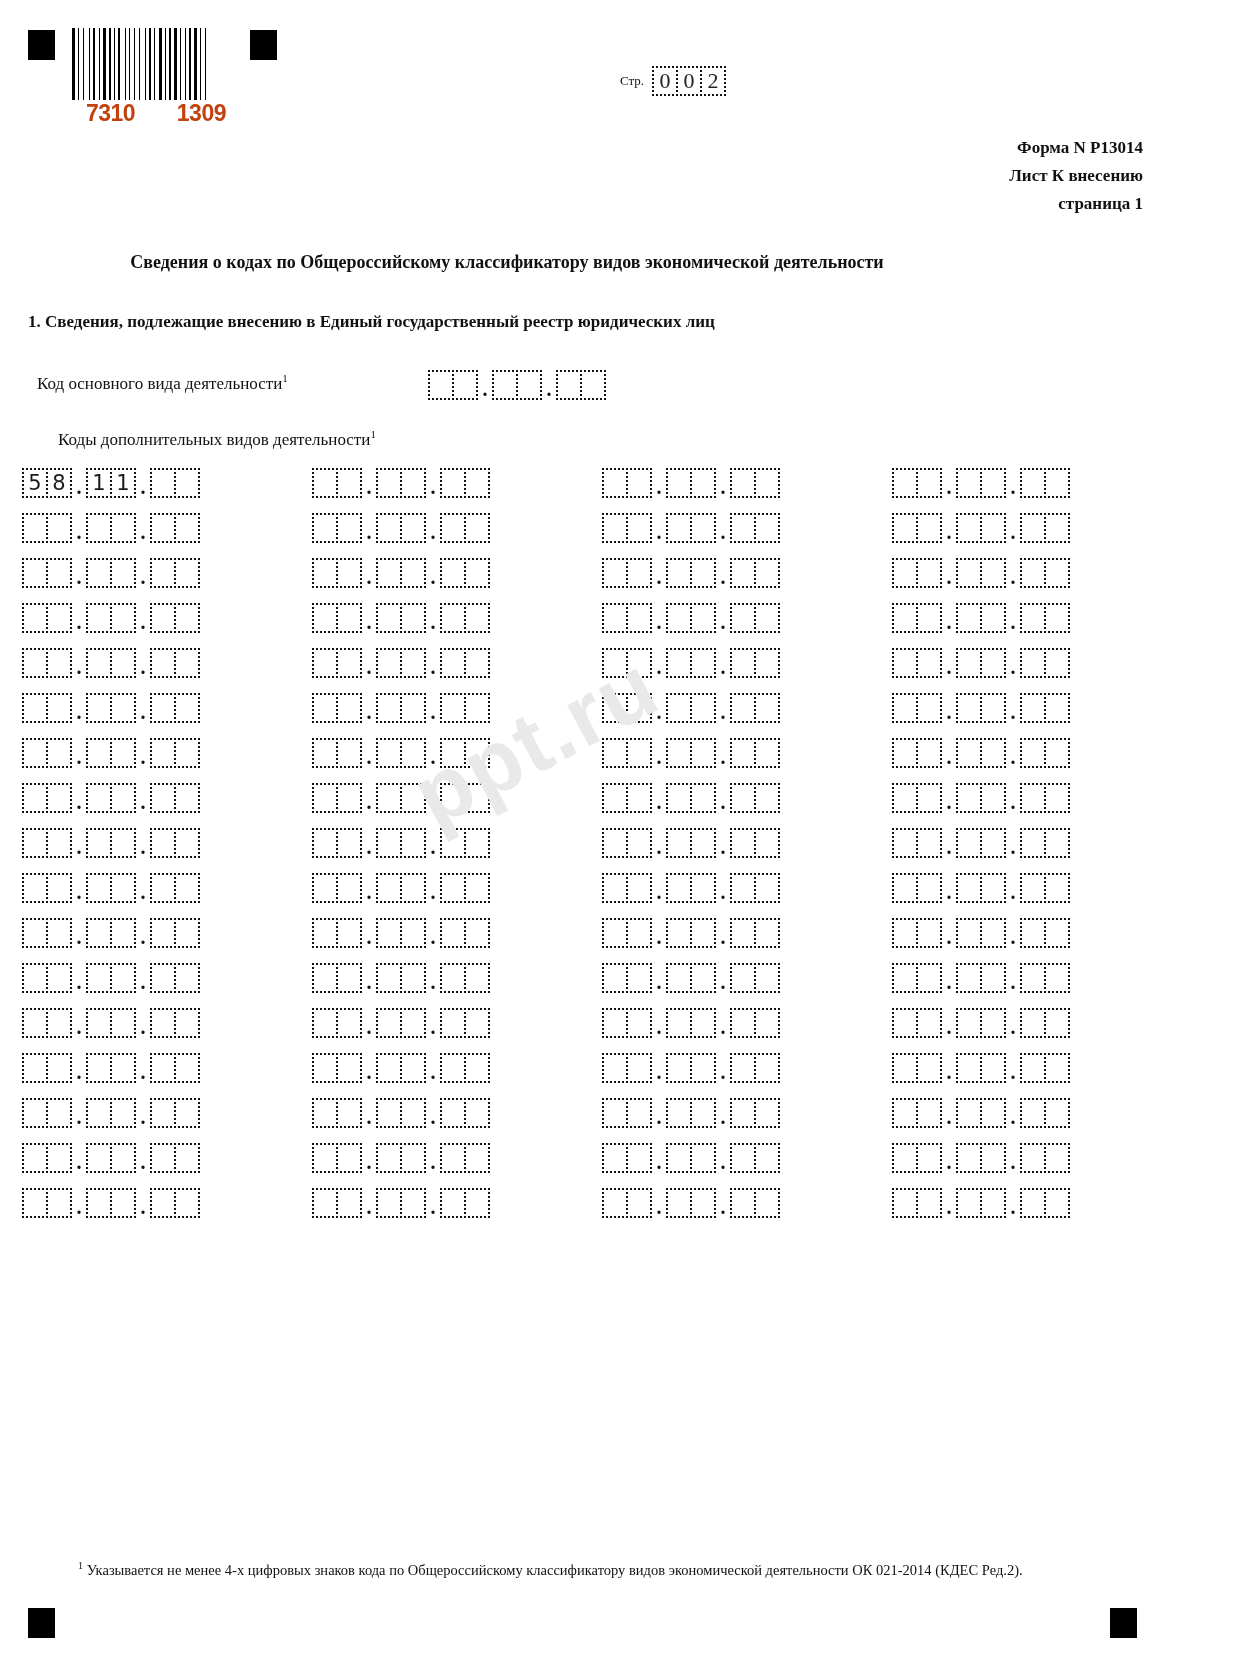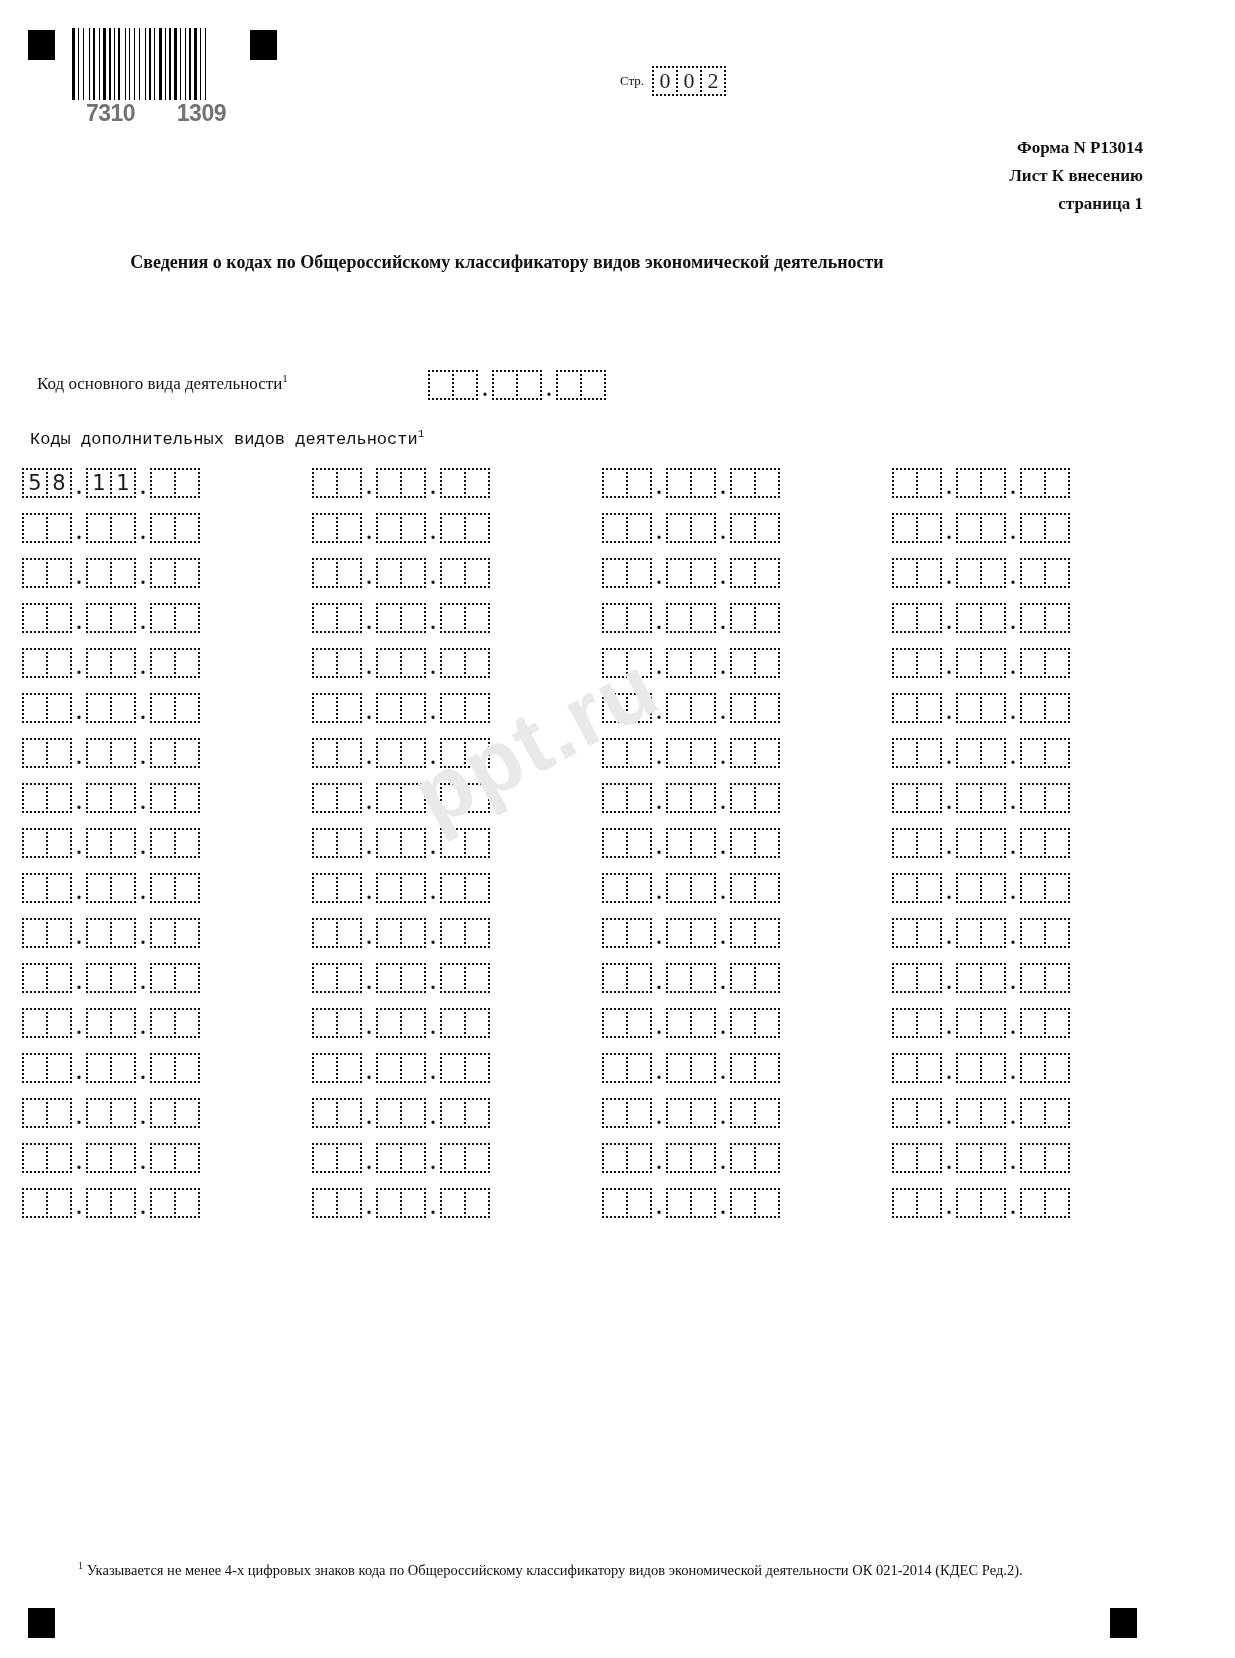--- a/index.html
+++ b/index.html
@@ -59,21 +59,21 @@
     top: 72px;
     width: 168px;
     display: flex;
     justify-content: space-between;
     padding: 0 14px;
     box-sizing: border-box;
     font-family: "Liberation Sans", sans-serif;
     font-size: 23px;
     font-weight: 700;
     letter-spacing: -0.5px;
-    color: #737373;
+    color: #c2410c;
     background: #fff;
   }
 
   
   .page-no {
     position: absolute;
     left: 620px;
     top: 66px;
     display: flex;
     align-items: center;
@@ -136,24 +136,23 @@
     top: 374px;
     font-size: 17px;
   }
   .main-code-boxes {
     position: absolute;
     left: 428px;
     top: 370px;
   }
   .extra-label {
     position: absolute;
-    left: 30px;
+    left: 58px;
     top: 430px;
     font-size: 17px;
-    font-family: Liberation Mono, monospace;
   }
   sup.fn {
     font-size: 11px;
     vertical-align: super;
     line-height: 0;
   }
 
   
   .code-group {
     display: flex;
@@ -300,20 +299,21 @@
       </span>
   </div>
 
   <div class="form-meta">
     <div>Форма N Р13014</div>
     <div>Лист К внесению</div>
     <div>страница 1</div>
   </div>
 
   <div class="doc-title">Сведения о кодах по Общероссийскому классификатору видов экономической деятельности</div>
+  <div class="section-title">1. Сведения, подлежащие внесению в Единый государственный реестр юридических лиц</div>
 
   <div class="main-code-label">
     <span>Код основного вида деятельности</span><sup class="fn">1</sup>
   </div>
   <div class="main-code-boxes" id="main-code-boxes">
       <div class="code-group">
         <span class="pair">
           <span class="cell"></span>
           <span class="cell"></span>
         </span>

